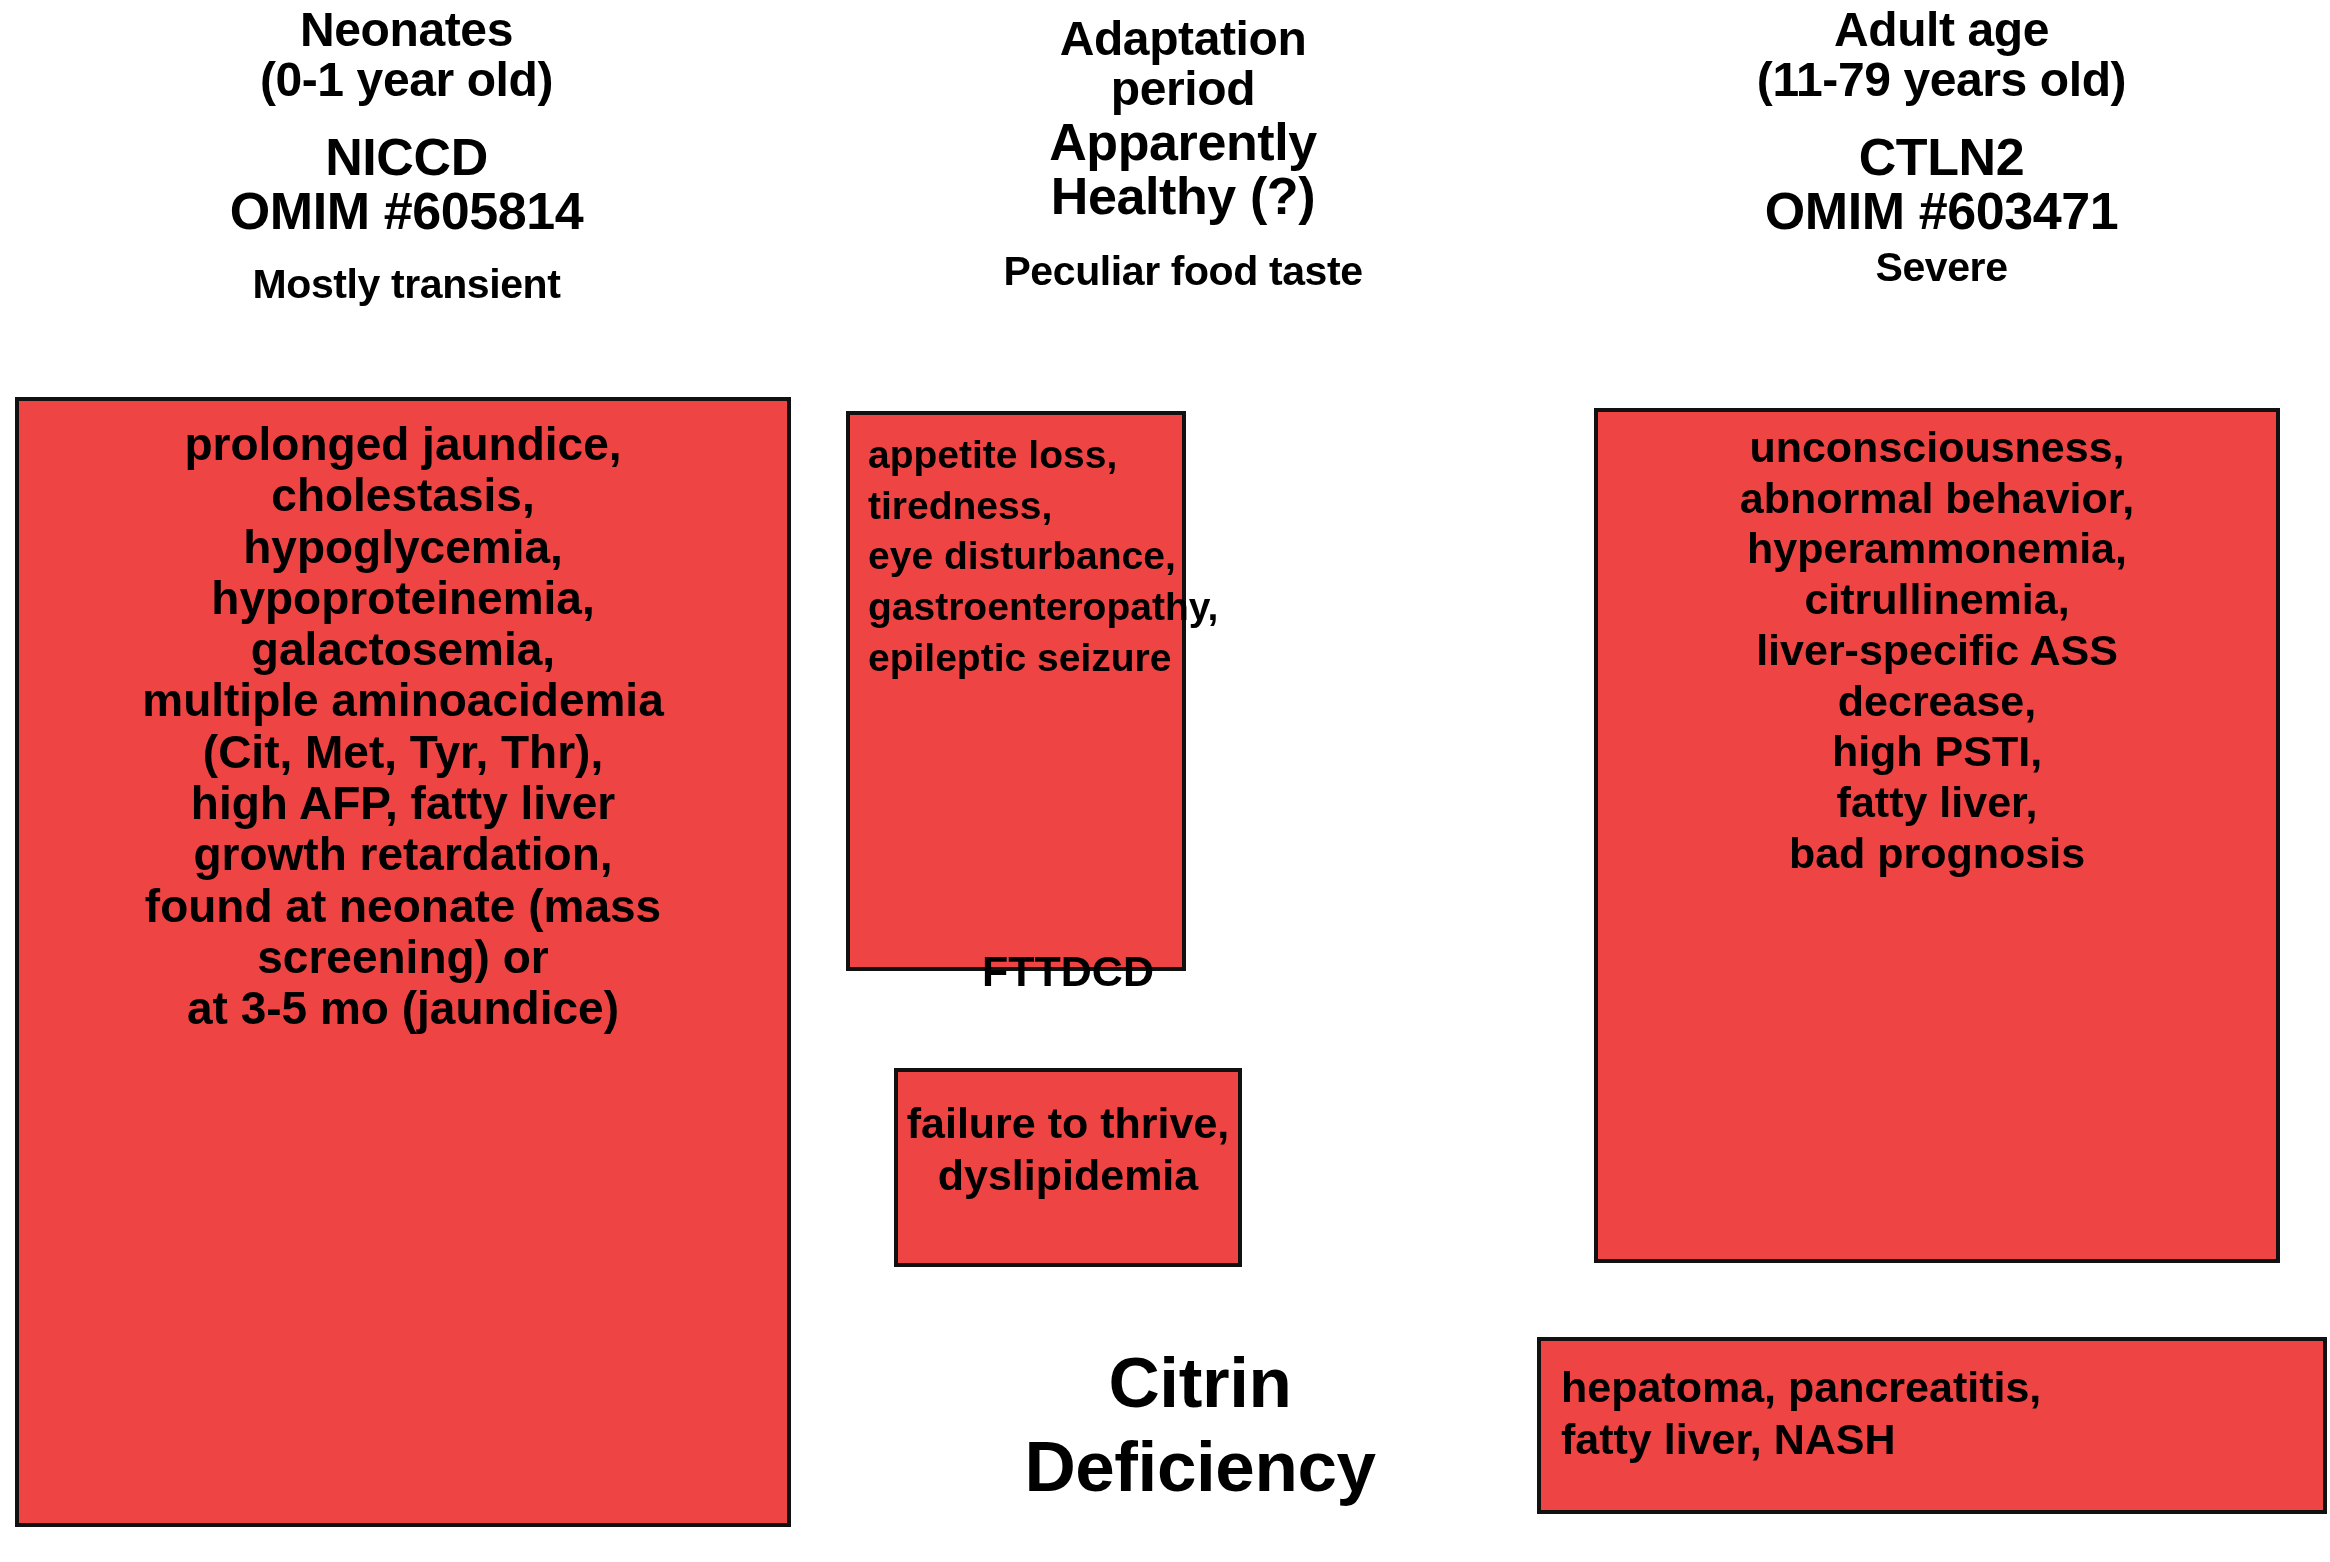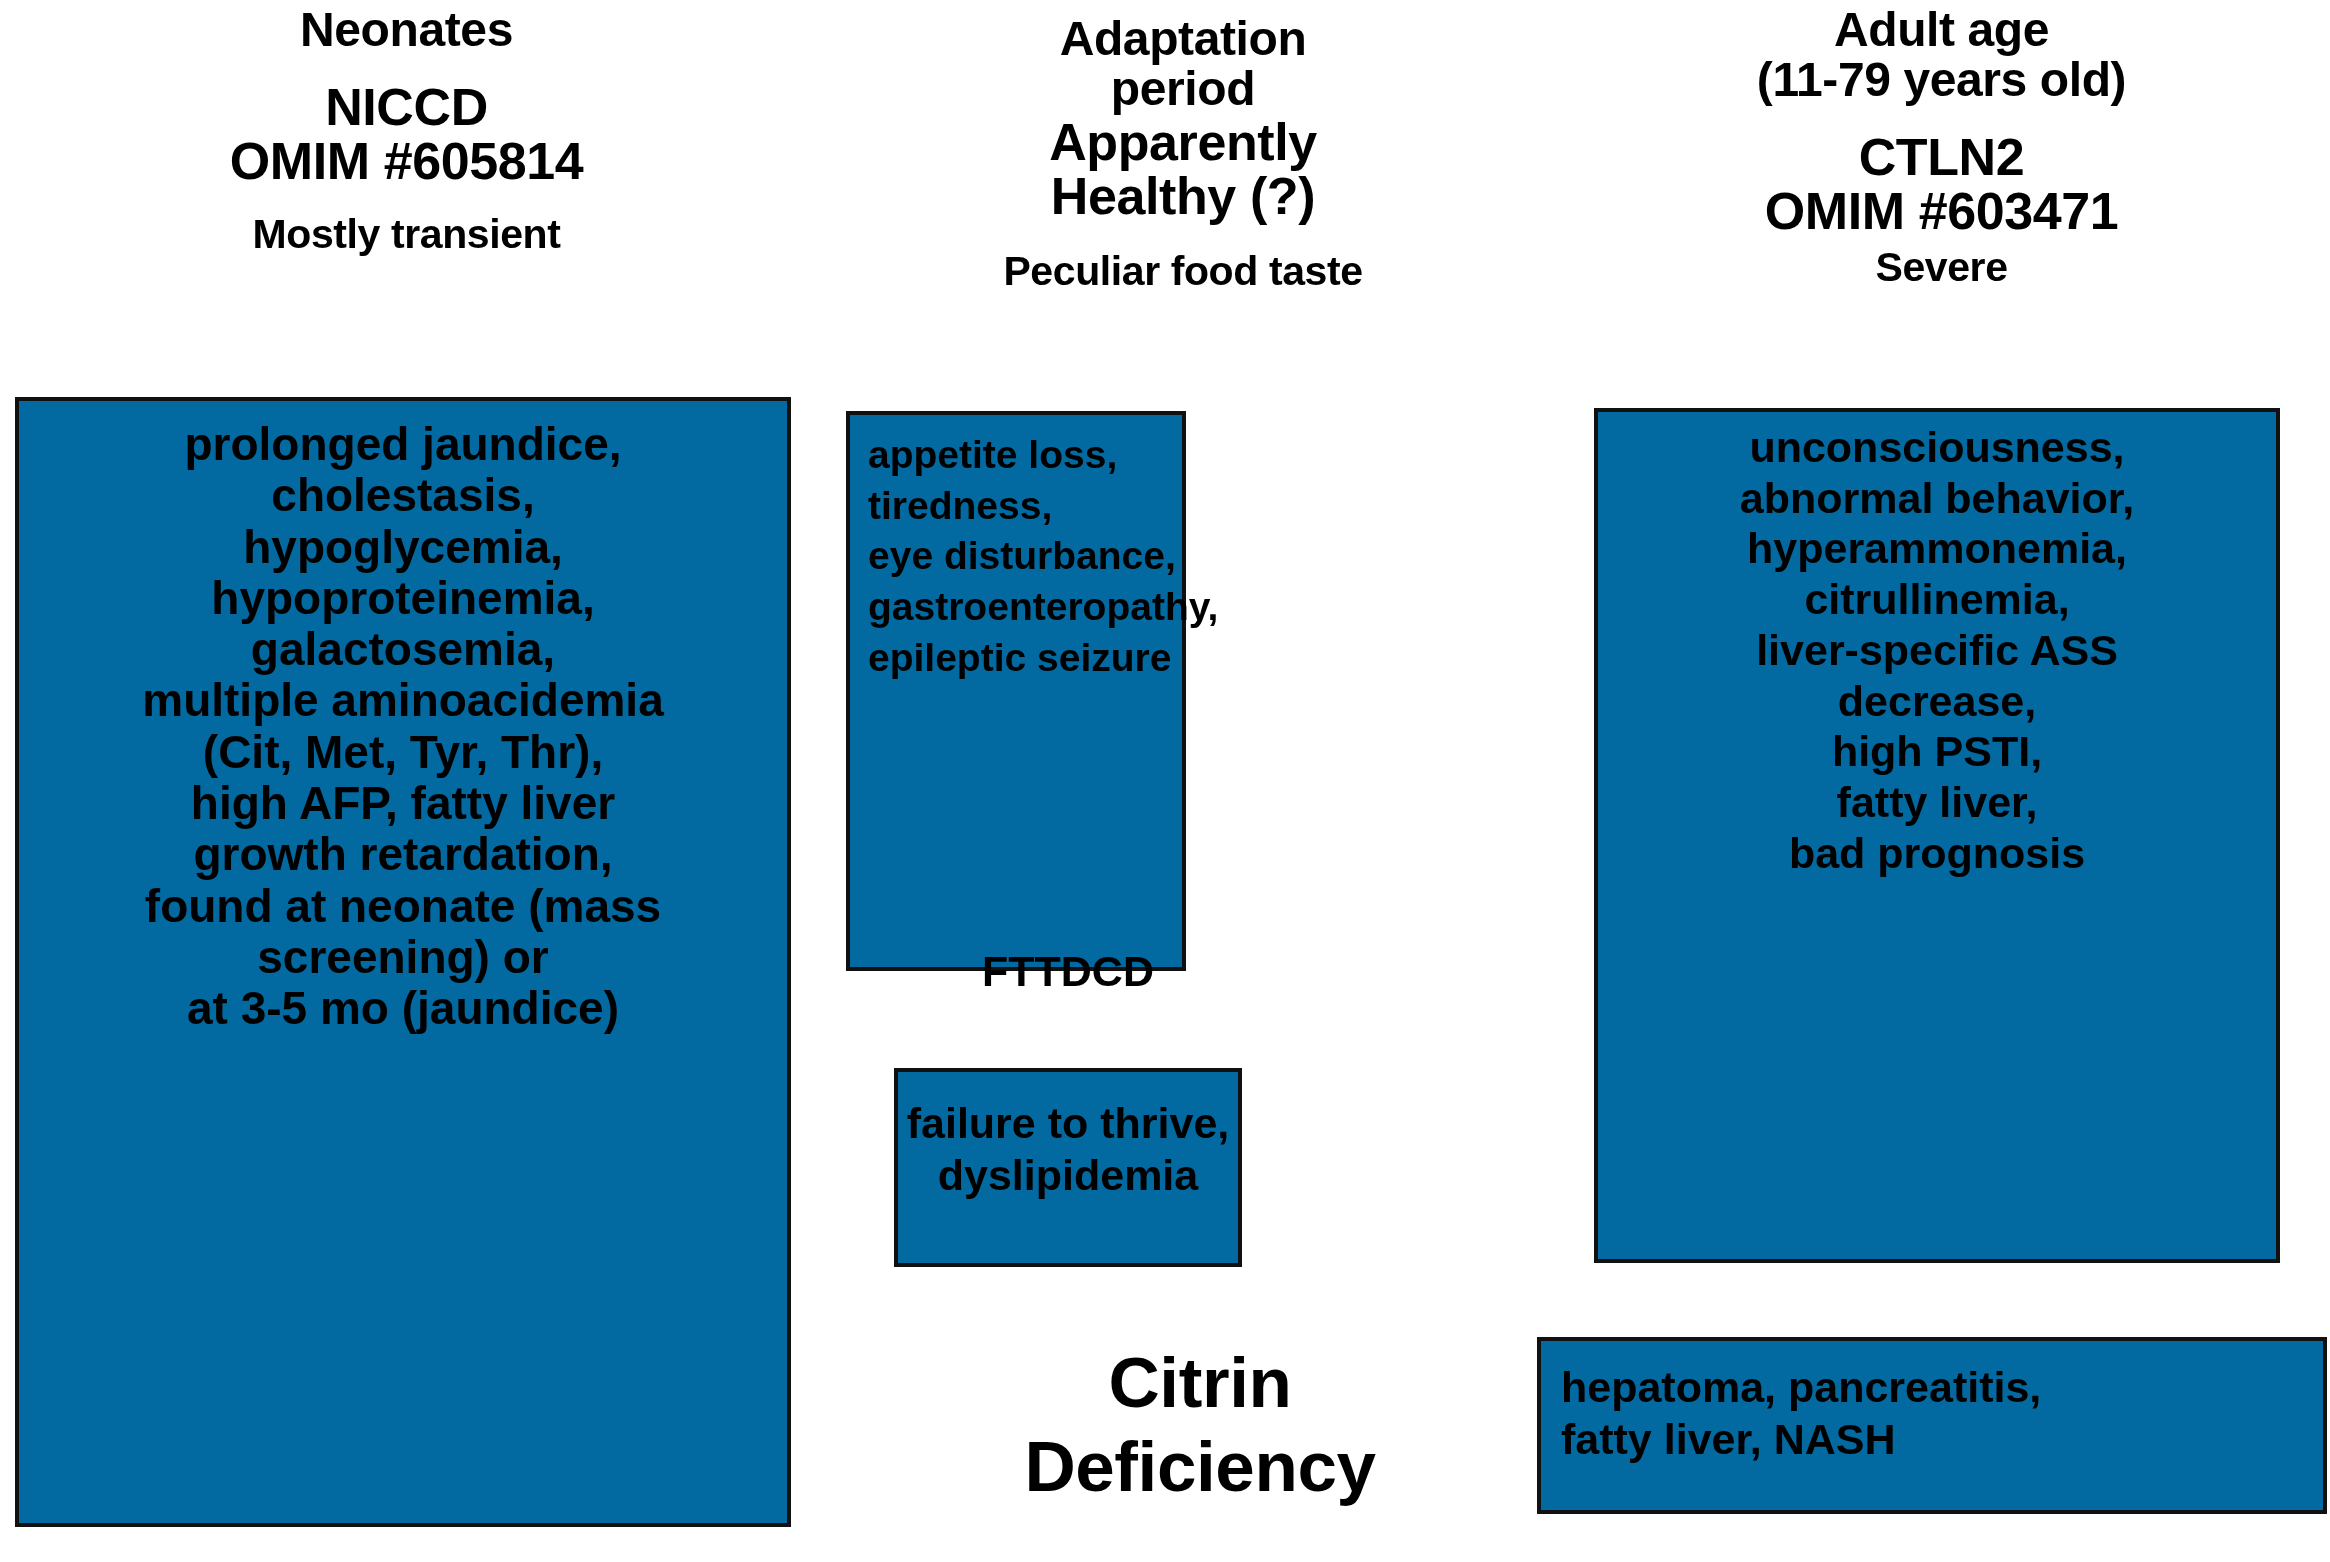--- a/index.html
+++ b/index.html
@@ -54,21 +54,21 @@
 
   #col-adult .hdr-stage { margin-top: 5px; }
   #col-adult .hdr-code  { margin-top: 25px; }
   #col-adult .hdr-sev   { margin-top: 8px; }
 
   
   .sym-box {
     position: absolute;
     box-sizing: border-box;
     border: 4.1px solid #111111;
-    background: #0369a1;
+    background: #ef4444;
     text-align: center;
     font-weight: bold;
   }
   .sym-box .line {
     display: block;
     white-space: nowrap;
   }
 
   
   #box-niccd {
@@ -149,20 +149,21 @@
     font-weight: bold;
     letter-spacing: -0.4px;
   }
 </style>
 </head>
 <body>
 
 <div class="col" id="col-neonates">
   <div class="hdr hdr-big hdr-stage">
     <div>Neonates</div>
+    <div>(0-1 year old)</div>
   </div>
   <div class="hdr hdr-mid hdr-code">
     <div>NICCD</div>
     <div>OMIM #605814</div>
   </div>
   <div class="hdr hdr-small hdr-sev">Mostly transient</div>
 </div>
 
 <div class="sym-box" id="box-niccd">
   <span class="line">prolonged jaundice,</span>

